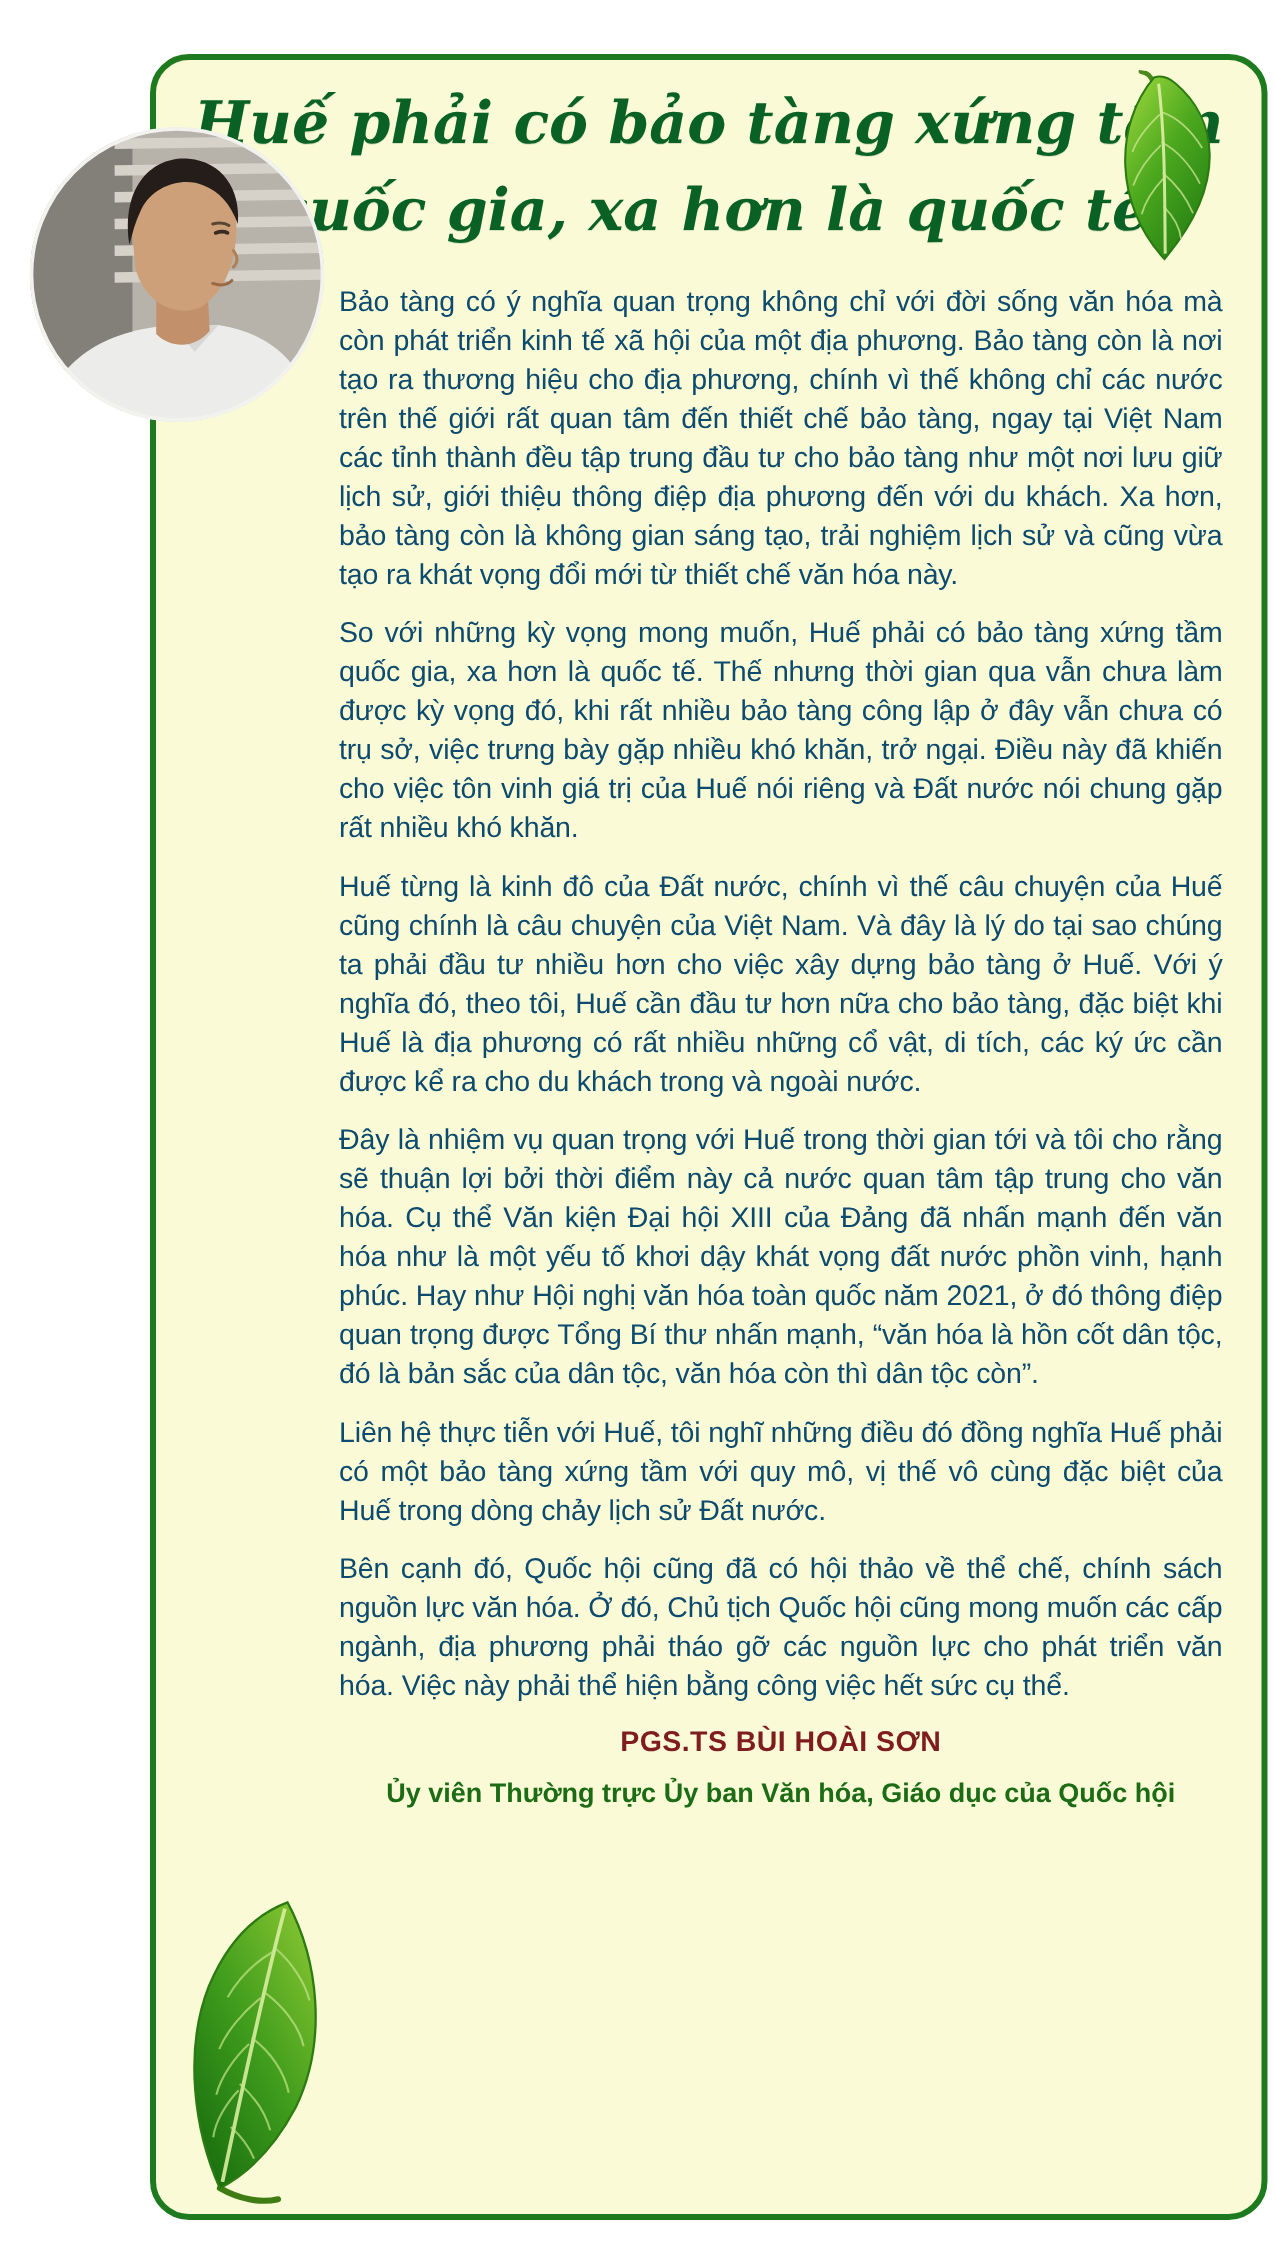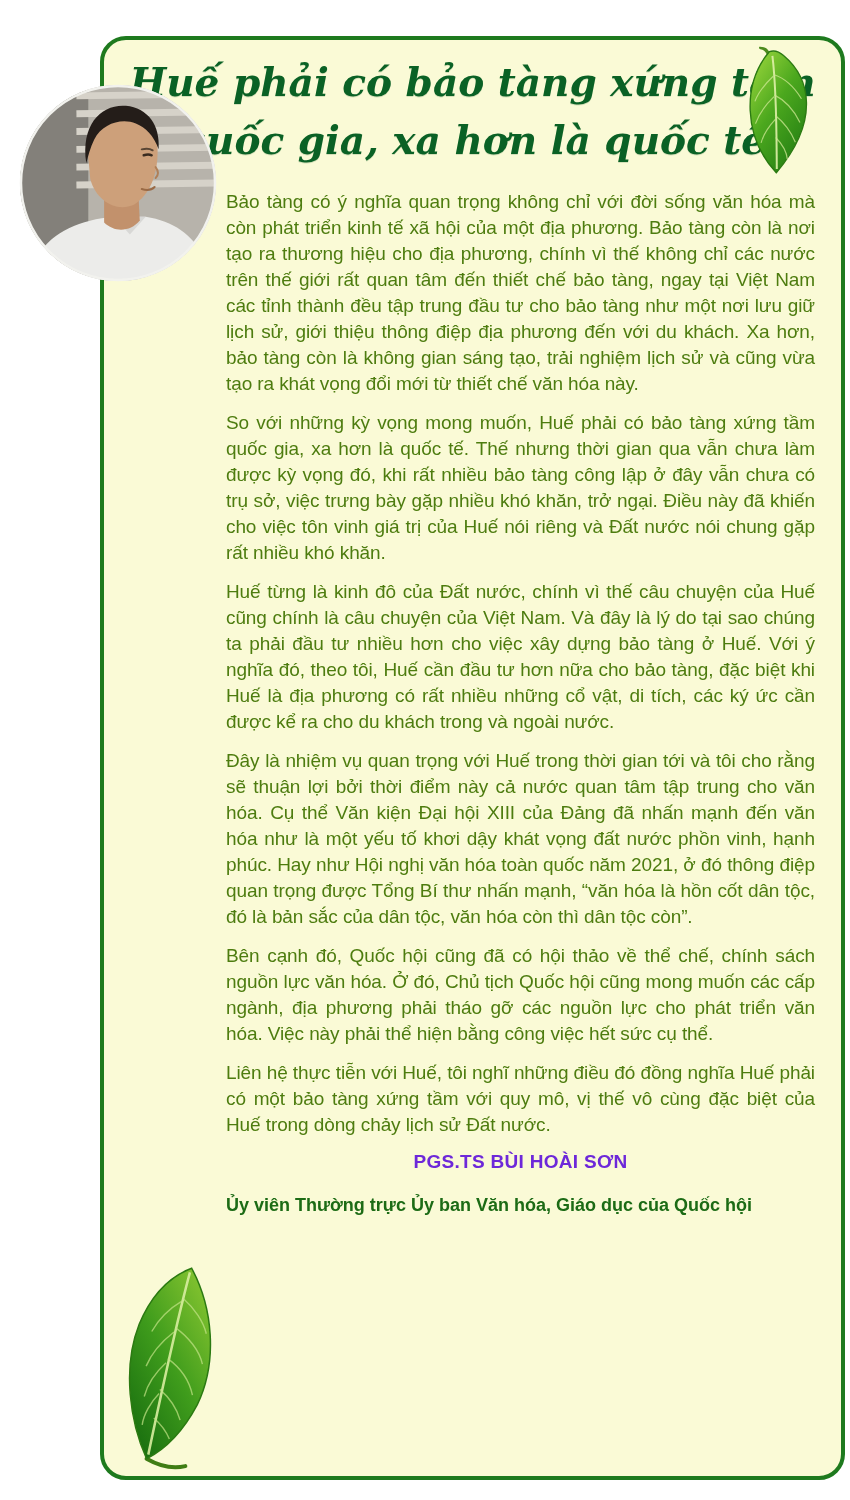--- a/index.html
+++ b/index.html
@@ -32,33 +32,33 @@
     font-size:39px;
     line-height:1.48;
     text-shadow:0 1px 0 rgba(10,80,20,0.15);
   }
   .title .title-line { display:block; }
 
   .content { margin-top:20px; padding:0 26px 0 122px; }
   .content p {
     font-size:19px;
     line-height:26px;
-    color:#4d7c0f;
+    color:#0c4a6e;
     text-align:justify;
     margin-bottom:13px;
     letter-spacing:-0.1px;
   }
 
   .author {
     margin-top:0; text-align:center;
-    font-weight:bold; font-size:19px; color:#6d28d9;
+    font-weight:bold; font-size:19px; color:#7f1d1d;
     letter-spacing:0.3px;
   }
   .author-title {
-    margin-top:22px; 
+    margin-top:12px; text-align:center;
     font-weight:bold; font-size:18px; color:#1c6b15;
   }
 
   .portrait {
     position:absolute; left:19px; top:84px;
     width:198px; height:198px; z-index:5;
     border-radius:50%;
   }
   .portrait svg { display:block; }
 
@@ -84,22 +84,22 @@
     <h1 class="title">
       <span class="title-line">Huế phải có bảo tàng xứng tầm</span>
       <span class="title-line">quốc gia, xa hơn là quốc tế</span>
     </h1>
 
     <div class="content">
       <p>Bảo tàng có ý nghĩa quan trọng không chỉ với đời sống văn hóa mà còn phát triển kinh tế xã hội của một địa phương. Bảo tàng còn là nơi tạo ra thương hiệu cho địa phương, chính vì thế không chỉ các nước trên thế giới rất quan tâm đến thiết chế bảo tàng, ngay tại Việt Nam các tỉnh thành đều tập trung đầu tư cho bảo tàng như một nơi lưu giữ lịch sử, giới thiệu thông điệp địa phương đến với du khách. Xa hơn, bảo tàng còn là không gian sáng tạo, trải nghiệm lịch sử và cũng vừa tạo ra khát vọng đổi mới từ thiết chế văn hóa này.</p>
       <p>So với những kỳ vọng mong muốn, Huế phải có bảo tàng xứng tầm quốc gia, xa hơn là quốc tế. Thế nhưng thời gian qua vẫn chưa làm được kỳ vọng đó, khi rất nhiều bảo tàng công lập ở đây vẫn chưa có trụ sở, việc trưng bày gặp nhiều khó khăn, trở ngại. Điều này đã khiến cho việc tôn vinh giá trị của Huế nói riêng và Đất nước nói chung gặp rất nhiều khó khăn.</p>
       <p>Huế từng là kinh đô của Đất nước, chính vì thế câu chuyện của Huế cũng chính là câu chuyện của Việt Nam. Và đây là lý do tại sao chúng ta phải đầu tư nhiều hơn cho việc xây dựng bảo tàng ở Huế. Với ý nghĩa đó, theo tôi, Huế cần đầu tư hơn nữa cho bảo tàng, đặc biệt khi Huế là địa phương có rất nhiều những cổ vật, di tích, các ký ức cần được kể ra cho du khách trong và ngoài nước.</p>
       <p>Đây là nhiệm vụ quan trọng với Huế trong thời gian tới và tôi cho rằng sẽ thuận lợi bởi thời điểm này cả nước quan tâm tập trung cho văn hóa. Cụ thể Văn kiện Đại hội XIII của Đảng đã nhấn mạnh đến văn hóa như là một yếu tố khơi dậy khát vọng đất nước phồn vinh, hạnh phúc. Hay như Hội nghị văn hóa toàn quốc năm 2021, ở đó thông điệp quan trọng được Tổng Bí thư nhấn mạnh, “văn hóa là hồn cốt dân tộc, đó là bản sắc của dân tộc, văn hóa còn thì dân tộc còn”.</p>
+      <p>Liên hệ thực tiễn với Huế, tôi nghĩ những điều đó đồng nghĩa Huế phải có một bảo tàng xứng tầm với quy mô, vị thế vô cùng đặc biệt của Huế trong dòng chảy lịch sử Đất nước.</p>
       <p>Bên cạnh đó, Quốc hội cũng đã có hội thảo về thể chế, chính sách nguồn lực văn hóa. Ở đó, Chủ tịch Quốc hội cũng mong muốn các cấp ngành, địa phương phải tháo gỡ các nguồn lực cho phát triển văn hóa. Việc này phải thể hiện bằng công việc hết sức cụ thể.</p>
-      <p>Liên hệ thực tiễn với Huế, tôi nghĩ những điều đó đồng nghĩa Huế phải có một bảo tàng xứng tầm với quy mô, vị thế vô cùng đặc biệt của Huế trong dòng chảy lịch sử Đất nước.</p>
 
       <div class="author">PGS.TS BÙI HOÀI SƠN</div>
       <div class="author-title">Ủy viên Thường trực Ủy ban Văn hóa, Giáo dục của Quốc hội</div>
     </div>
   </div>
 
   <div class="portrait">
     <svg viewBox="0 0 200 200" width="198" height="198" xmlns="http://www.w3.org/2000/svg">
       <defs>
         <clipPath id="pclip">

